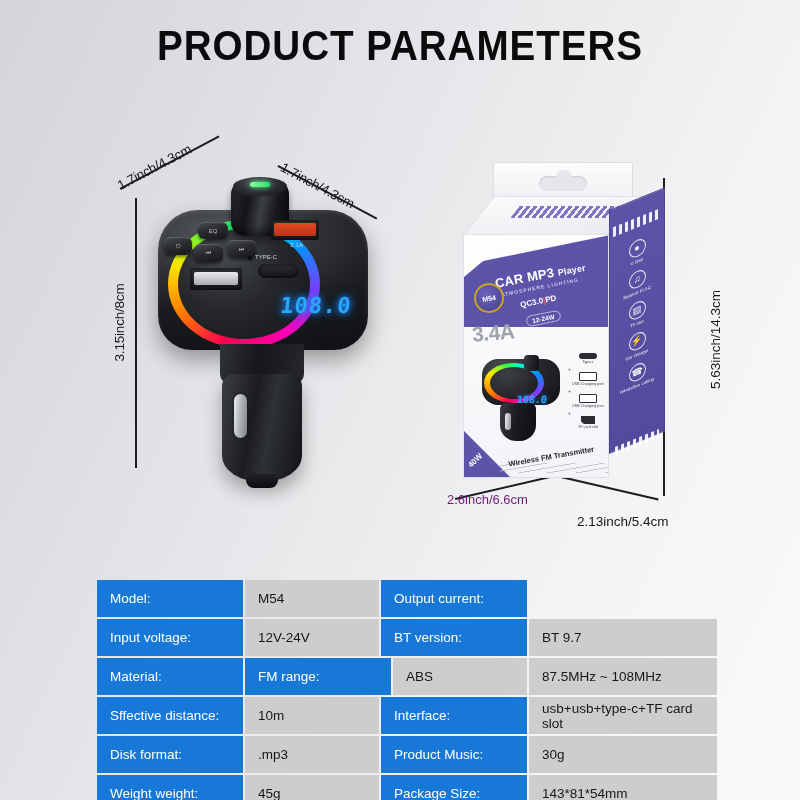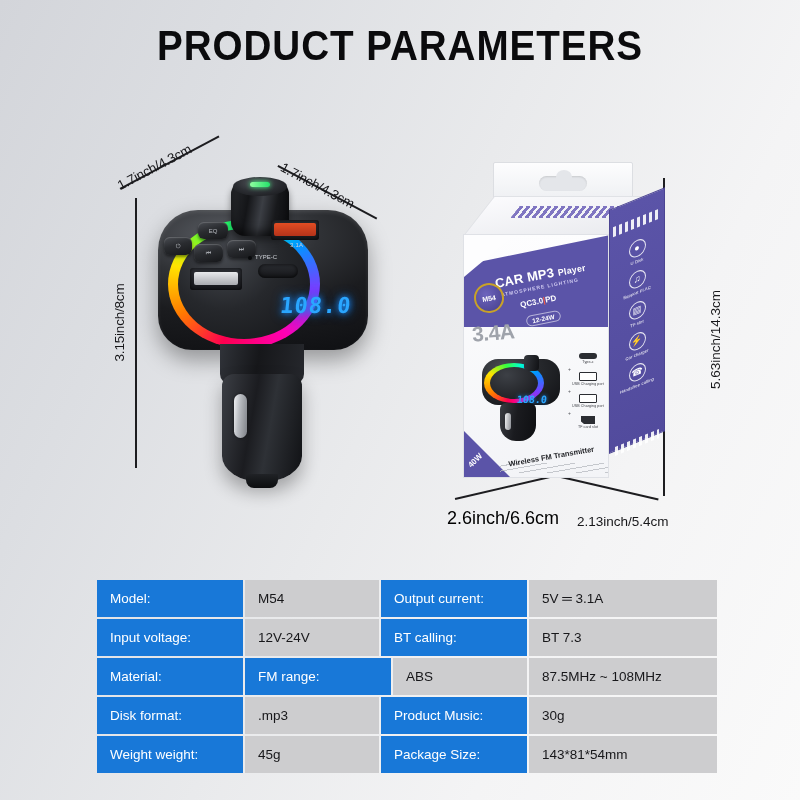--- a/index.html
+++ b/index.html
@@ -216,21 +216,21 @@
   #box-group { position: absolute; left: 435px; top: 10px; width: 330px; height: 390px; }
 
   #box-dim-right-line { left: 228px; top: 38px; width: 1.5px; height: 318px; background:#1d1d20; position:absolute; }
   #box-dim-right-label {
     position: absolute; left: 205px; top: 192px; width: 150px; text-align: center;
     transform: rotate(-90deg); transform-origin: center center;
     font-size: 13.5px; color: #17171a; white-space: nowrap;
   }
   #box-dim-bottom-left-line  { position:absolute; left: 20px;  top: 358px; width: 104px; height: 1.5px; background:#1d1d20; transform: rotate(-13deg); transform-origin:left center; }
   #box-dim-bottom-right-line { position:absolute; left: 126px; top: 336px; width: 100px; height: 1.5px; background:#1d1d20; transform: rotate(13deg);  transform-origin:left center; }
-  #box-dim-bottom-left-label  { position:absolute; left: 12px;  top: 368px; font-size: 18px; color: #000000; white-space:nowrap; }
+  #box-dim-bottom-left-label  { position:absolute; left: 12px;  top: 352px; font-size: 13px; color: #701a75; white-space:nowrap; }
   #box-dim-bottom-right-label { position:absolute; left: 142px; top: 374px; font-size: 13.5px; color: #17171a; white-space:nowrap; }
 
   
   #box { position: absolute; left: 22px; top: 22px; width: 208px; height: 330px; }
 
   #box-topflap {
     position: absolute; left: 36px; top: 0px; width: 140px; height: 44px;
     background: linear-gradient(180deg, #fdfdfe 0%, #eceef1 100%);
     border: 1px solid #dcdee2;
     border-radius: 2px;
@@ -623,37 +623,42 @@
       </div>
     </div>
   </div>
 
   <div id="spec-table">
 
     <div class="spec-row">
       <div class="cell key">Model:</div>
       <div class="cell val">M54</div>
       <div class="cell key">Output current:</div>
-      <div class="cell val wide">5V ═ 3.1A</div>
     </div>
 
     <div class="spec-row">
       <div class="cell key">Input voltage:</div>
       <div class="cell val">12V-24V</div>
-      <div class="cell key">BT calling:</div>
-      <div class="cell val wide">BT 7.3</div>
+      <div class="cell key">BT version:</div>
+      <div class="cell val wide">BT 9.7</div>
     </div>
 
     <div class="spec-row">
       <div class="cell key">Material:</div>
       <div class="cell key">FM range:</div>
       <div class="cell val">ABS</div>
       <div class="cell val wide">87.5MHz ~ 108MHz</div>
     </div>
 
+    <div class="spec-row">
+      <div class="cell key">Sffective distance:</div>
+      <div class="cell val">10m</div>
+      <div class="cell key">Interface:</div>
+      <div class="cell val wide">usb+usb+type-c+TF card slot</div>
+    </div>
 
     <div class="spec-row">
       <div class="cell key">Disk format:</div>
       <div class="cell val">.mp3</div>
       <div class="cell key">Product Music:</div>
       <div class="cell val wide">30g</div>
     </div>
 
     <div class="spec-row">
       <div class="cell key">Weight weight:</div>

